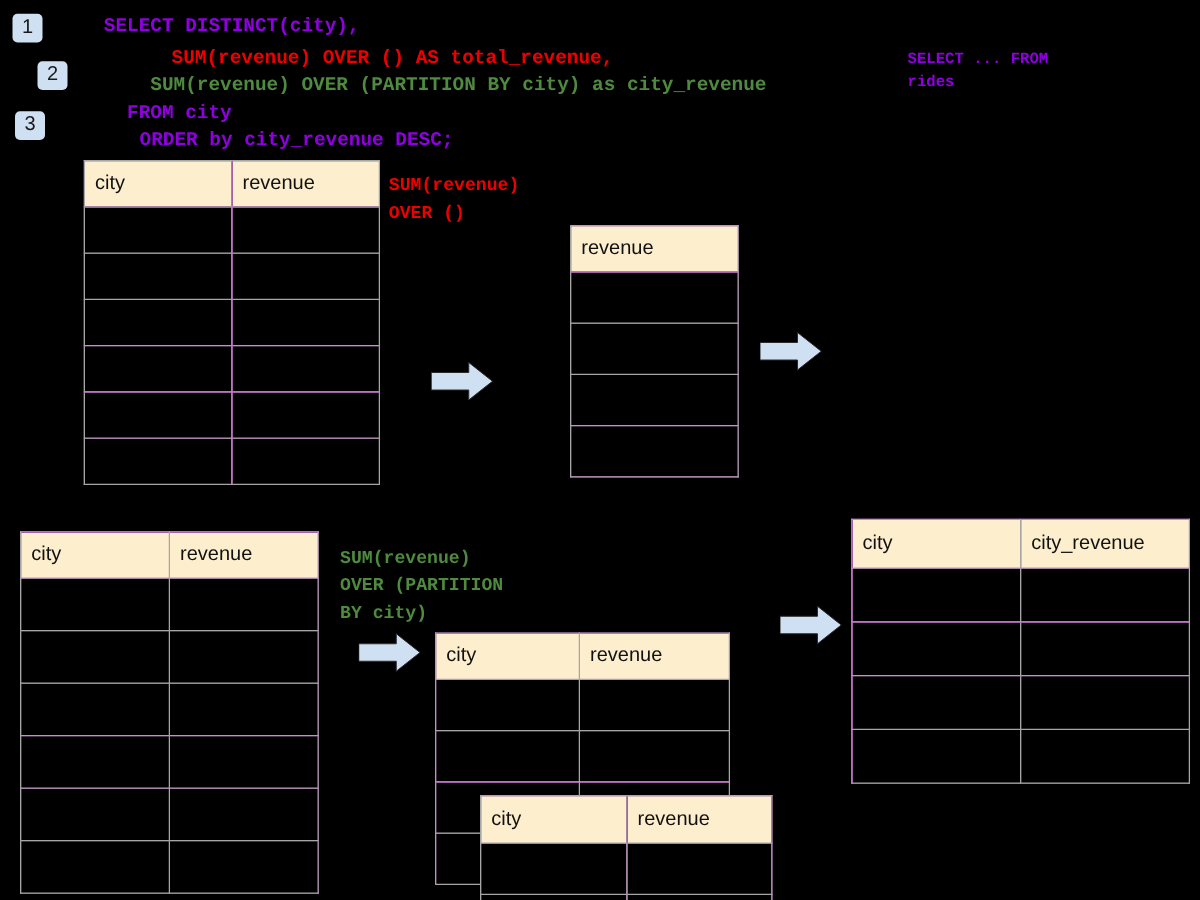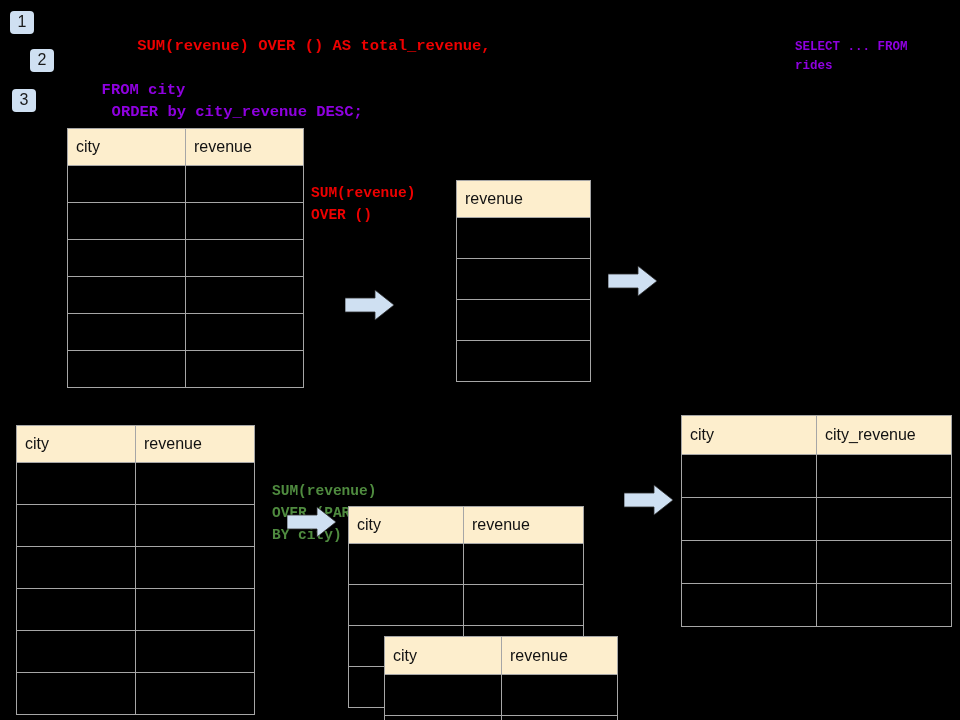--- a/index.html
+++ b/index.html
@@ -55,21 +55,20 @@
   }
 
   
   .annot {
     position: absolute;
     font-family: "Liberation Mono", monospace;
     font-size: 14.5px;
     line-height: 22px;
     font-weight: bold;
     white-space: pre;
-    margin-top: 44px;
   }
   .annot.red   { color: #ee0000; }
   .annot.green { color: #4f8b3f; }
 
   
   .tbl {
     position: absolute;
     border-collapse: collapse;
     table-layout: fixed;
     background: #a21caf;
@@ -102,25 +101,27 @@
 </style>
 </head>
 <body>
 
 <div id="canvas">
 
   <div class="badge" style="left:10px; top:11px;">1</div>
   <div class="badge" style="left:30px; top:49px;">2</div>
   <div class="badge" style="left:12px; top:89px;">3</div>
 
+  <div class="code c-purple" style="left:83px; top:11px;">SELECT DISTINCT(city),</div>
   <div class="code c-red" style="left:100px; top:36px;">    SUM(revenue) OVER () AS total_revenue,</div>
+  <div class="code c-green" style="left:83px; top:58px;">    SUM(revenue) OVER (PARTITION BY city) as city_revenue</div>
   <div class="code c-purple" style="left:83px; top:80px;">  FROM city</div>
   <div class="code c-purple" style="left:93px; top:102px;">  ORDER by city_revenue DESC;</div>
 
-  <div class="sideNote" style="left:795px; top:38px;">SELECT ... FROM
+  <div class="sideNote" style="left:726px; top:38px;">SELECT ... FROM
 rides</div>
 
   <div class="annot red" style="left:311px; top:138px;">SUM(revenue)
 OVER ()</div>
 
   <div class="annot green" style="left:272px; top:436px;">SUM(revenue)
 OVER (PARTITION
 BY city)</div>
 
   <table class="tbl" id="t-rides-top" style="left:67px; top:128px; width:236px;">

